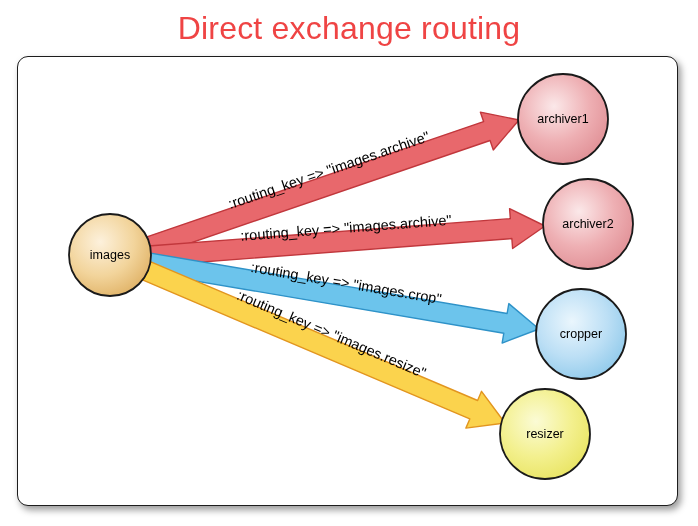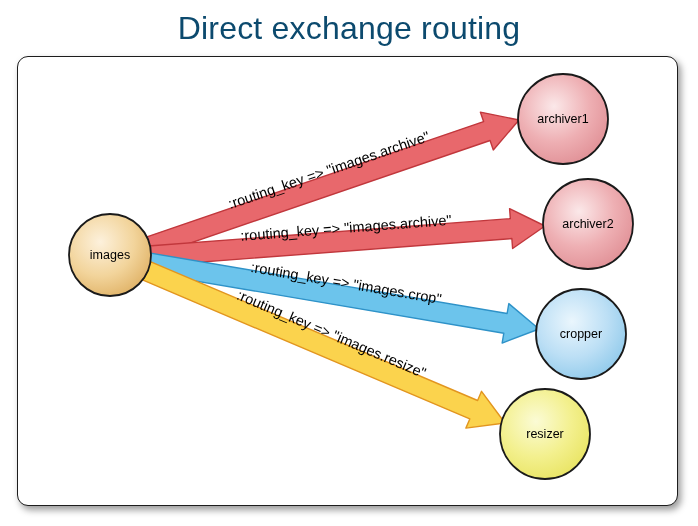--- a/index.html
+++ b/index.html
@@ -22,21 +22,21 @@
 
   
   #diagram-title {
     position: absolute;
     left: 0;
     top: 8px;
     width: 698px;
     text-align: center;
     font-size: 32px;
     font-weight: 400;
-    color: #0c4a6e;
+    color: #ef4444;
     letter-spacing: 0.2px;
     line-height: 40px;
     white-space: nowrap;
   }
 
   
   #diagram-frame {
     position: absolute;
     left: 17px;
     top: 56px;

